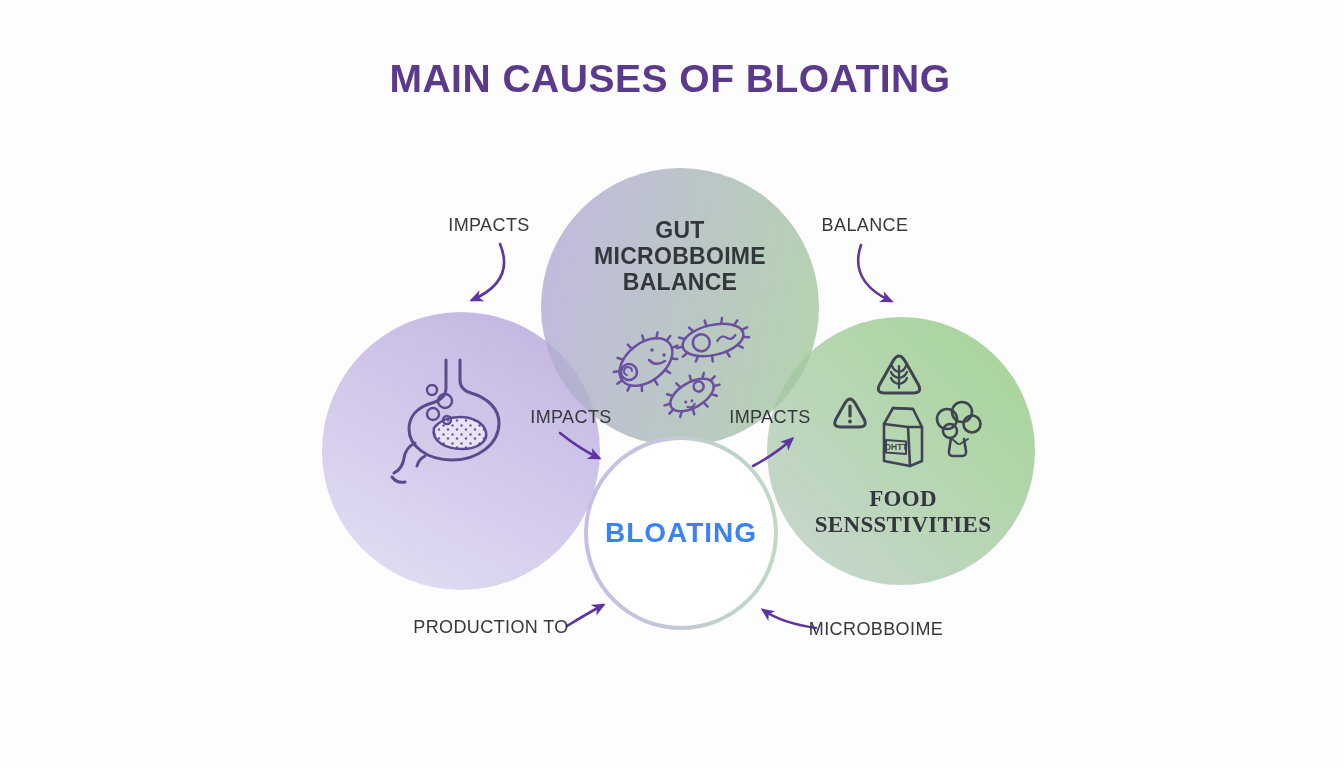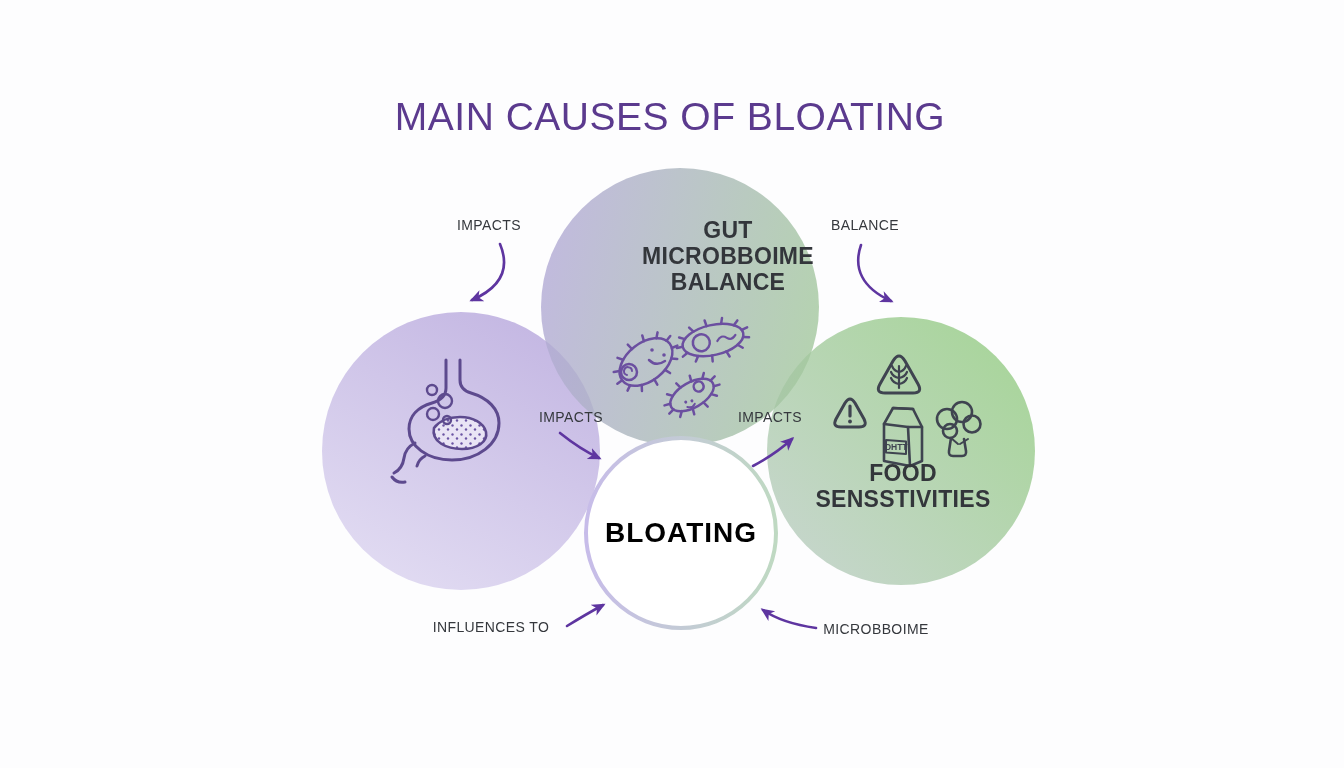--- a/index.html
+++ b/index.html
@@ -4,24 +4,24 @@
 <style>
   html,body{margin:0;padding:0;}
   body{
     width:1344px;height:768px;overflow:hidden;background:#FDFDFE;
     font-family:"Liberation Sans", sans-serif;position:relative;
   }
   .stage{position:absolute;left:0;top:0;width:1344px;height:768px;}
   svg.diagram{position:absolute;left:0;top:0;}
   .lbl{position:absolute;transform:translate(-50%,-50%);text-align:center;
        white-space:pre-line;color:#33363B;user-select:none;}
-  .title{font-size:39px;font-weight:400;color:#5B3A8E;letter-spacing:.5px;white-space:nowrap;margin-top:38px;}
+  .title{font-size:39px;font-weight:700;color:#5B3A8E;letter-spacing:.5px;white-space:nowrap;}
   .circle-label{font-size:23px;font-weight:700;line-height:1.14;letter-spacing:.3px;}
-  .center-label{font-size:28px;font-weight:800;color:#000000;letter-spacing:1px;}
-  .connector-label{font-size:14px;font-weight:400;color:#35383D;letter-spacing:.4px;white-space:nowrap;}
+  .center-label{font-size:28px;font-weight:800;color:#3b82f6;letter-spacing:1px;}
+  .connector-label{font-size:18px;font-weight:400;color:#35383D;letter-spacing:.4px;white-space:nowrap;}
 </style>
 </head>
 <body>
 
 <div class="stage">
 
 <svg class="diagram" width="1344" height="768" viewBox="0 0 1344 768">
   <defs>
     <linearGradient id="leftGrad" x1="0.7" y1="0" x2="0.15" y2="1">
       <stop offset="0" stop-color="#B6A6DC"></stop>
@@ -174,28 +174,28 @@
       <circle cx="950" cy="431" r="7"></circle>
       <path d="M951,438 l-2,13 q-0.7,5 4,5 l9,0 q4.7,0 4,-5 l-2,-12"></path>
       <path d="M958,444 l-7,-6" stroke-width="2"></path>
       <path d="M960,444 l8,-5" stroke-width="2"></path>
     </g>
   </g>
 </svg>
 
 <div class="lbl title" style="left:670px;top:79px;">MAIN CAUSES OF BLOATING</div>
 
-<div class="lbl circle-label" style="left:680px;top:256px;margin-left:48px;">GUT
+<div class="lbl circle-label" style="left:680px;top:256px;">GUT
 MICROBBOIME
 BALANCE</div>
-<div class="lbl circle-label" style="left:903px;top:486px;">FOOD
+<div class="lbl circle-label" style="left:903px;top:512px;font-family:Liberation Serif, serif;">FOOD
 SENSSTIVITIES</div>
 
 <div class="lbl center-label" style="left:681px;top:533px;">BLOATING</div>
 
 <div class="lbl connector-label" style="left:489px;top:225px;">IMPACTS</div>
 <div class="lbl connector-label" style="left:865px;top:225px;">BALANCE</div>
 <div class="lbl connector-label" style="left:571px;top:417px;">IMPACTS</div>
 <div class="lbl connector-label" style="left:770px;top:417px;">IMPACTS</div>
-<div class="lbl connector-label" style="left:491px;top:627px;">INFLUENCES TO</div>
+<div class="lbl connector-label" style="left:491px;top:627px;">PRODUCTION TO</div>
 <div class="lbl connector-label" style="left:876px;top:629px;">MICROBBOIME</div>
 
 </div>
 
 </body></html>

